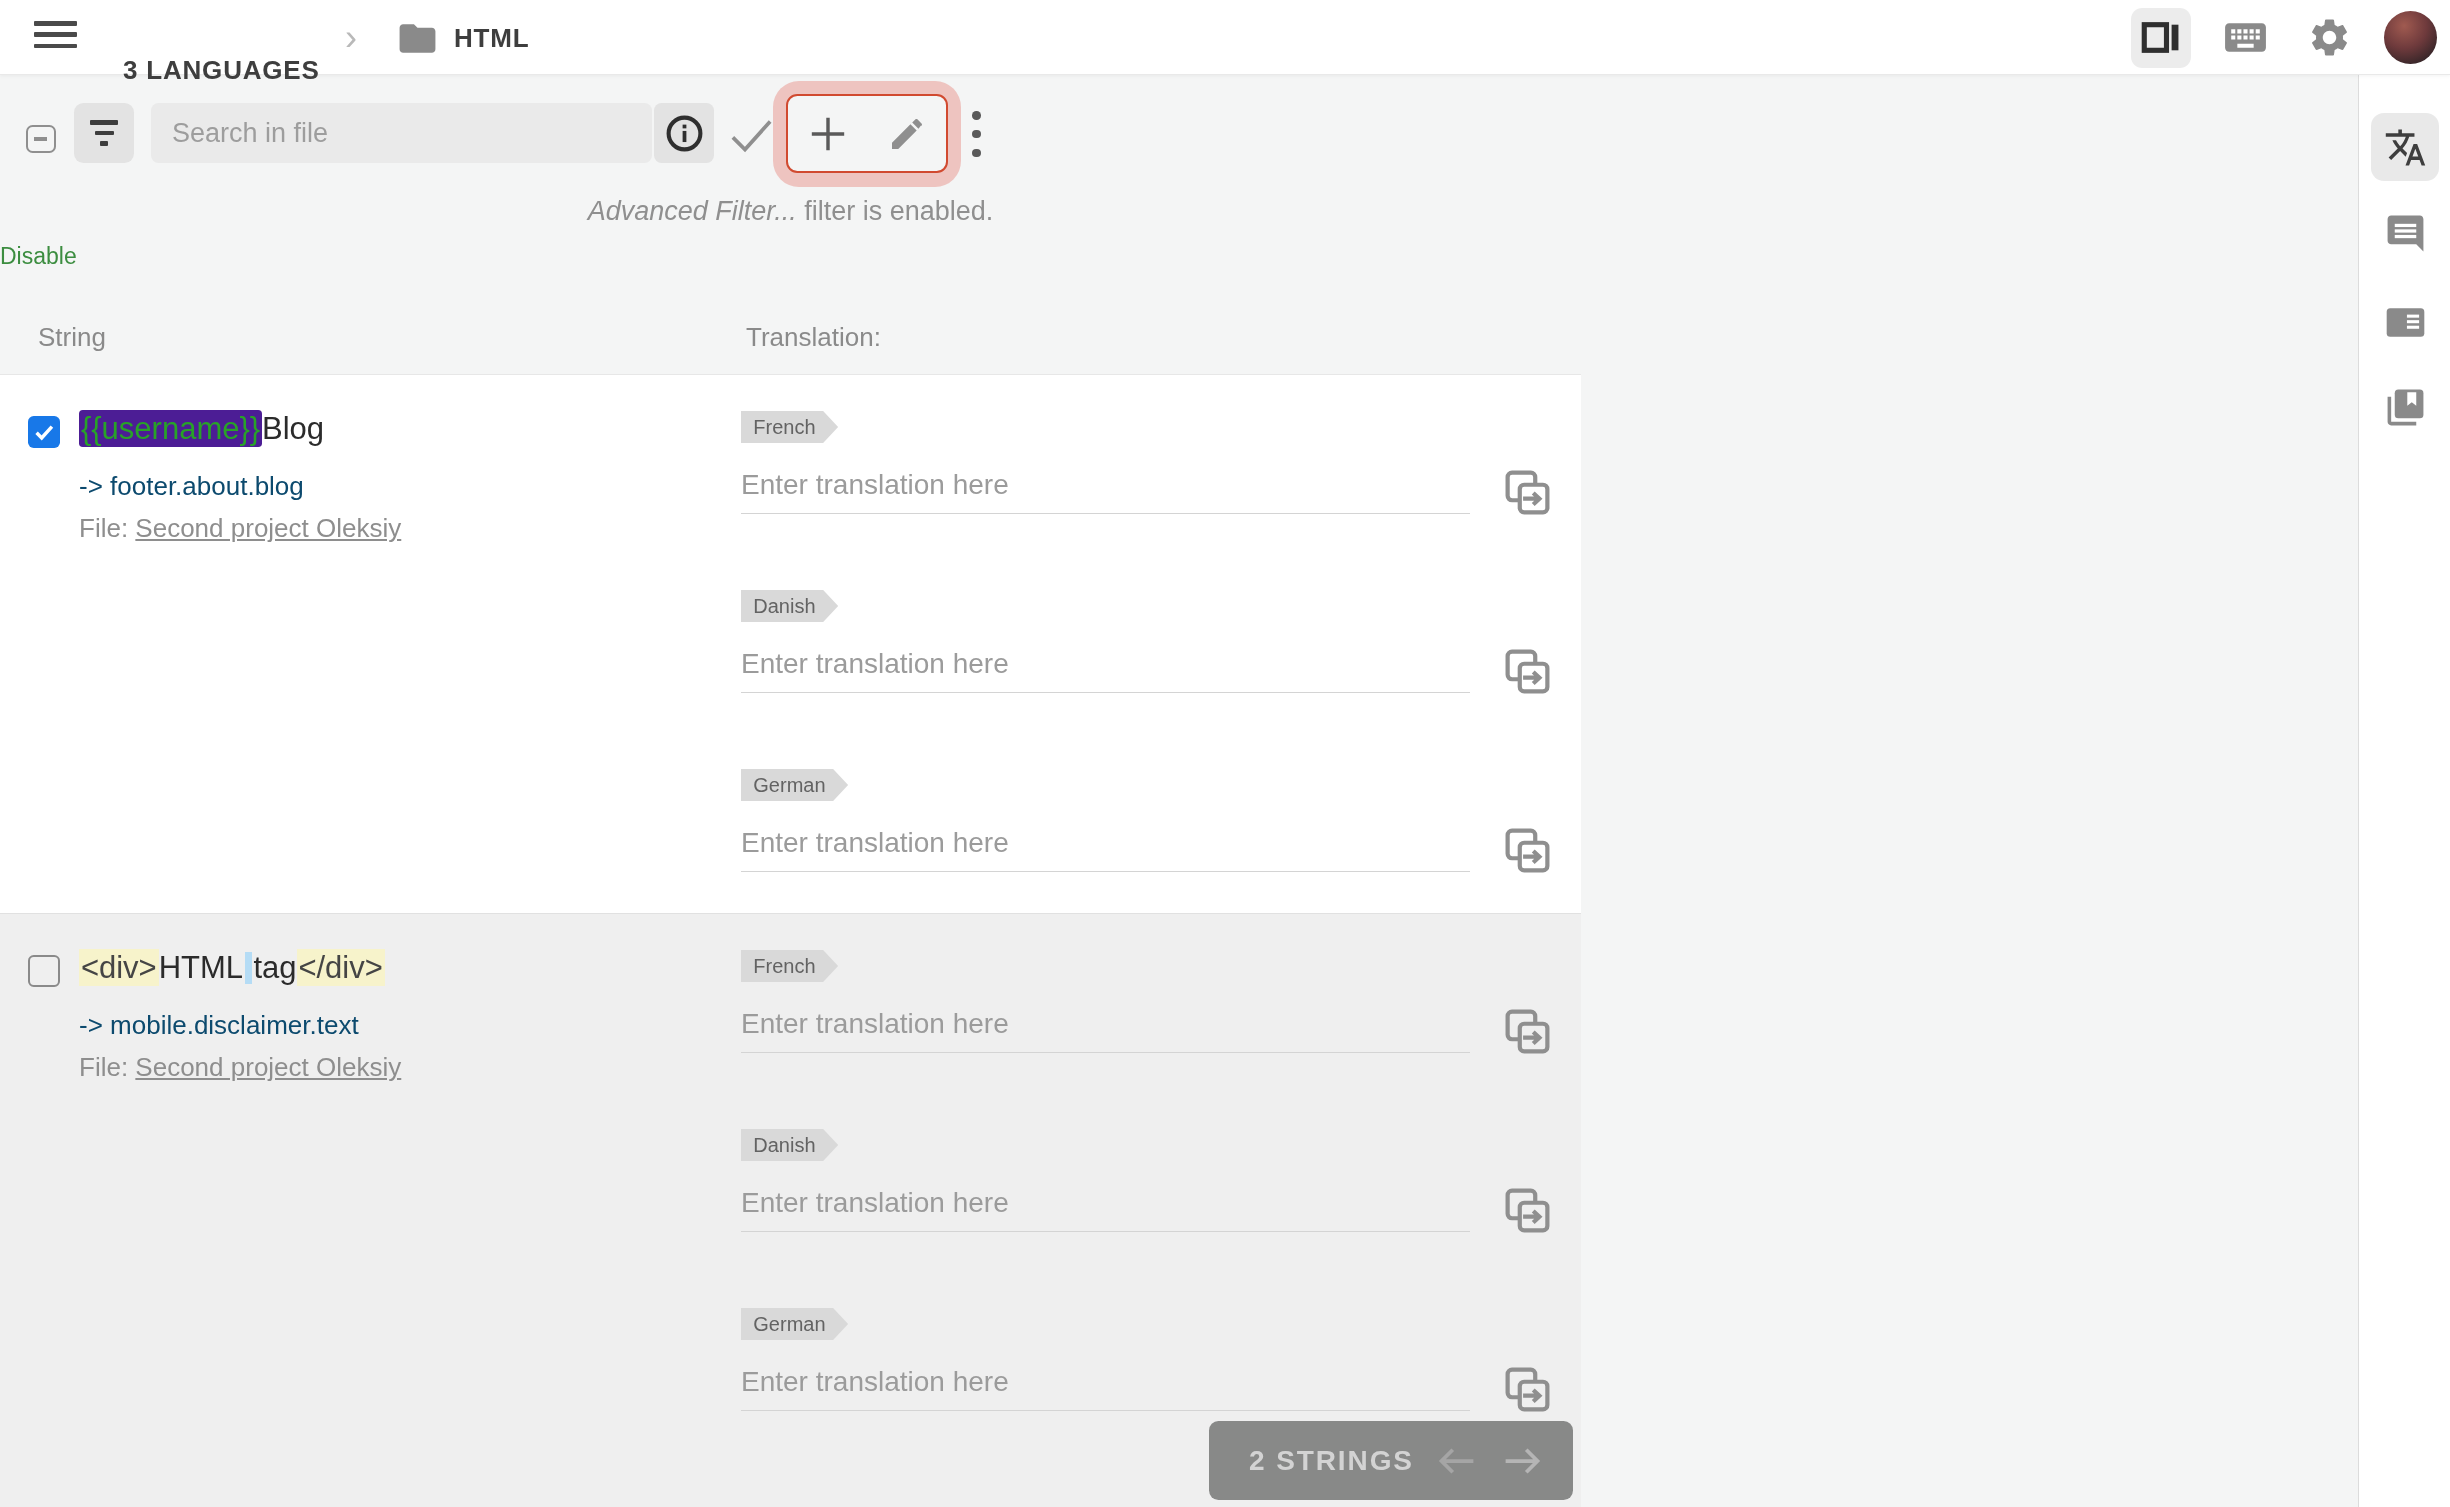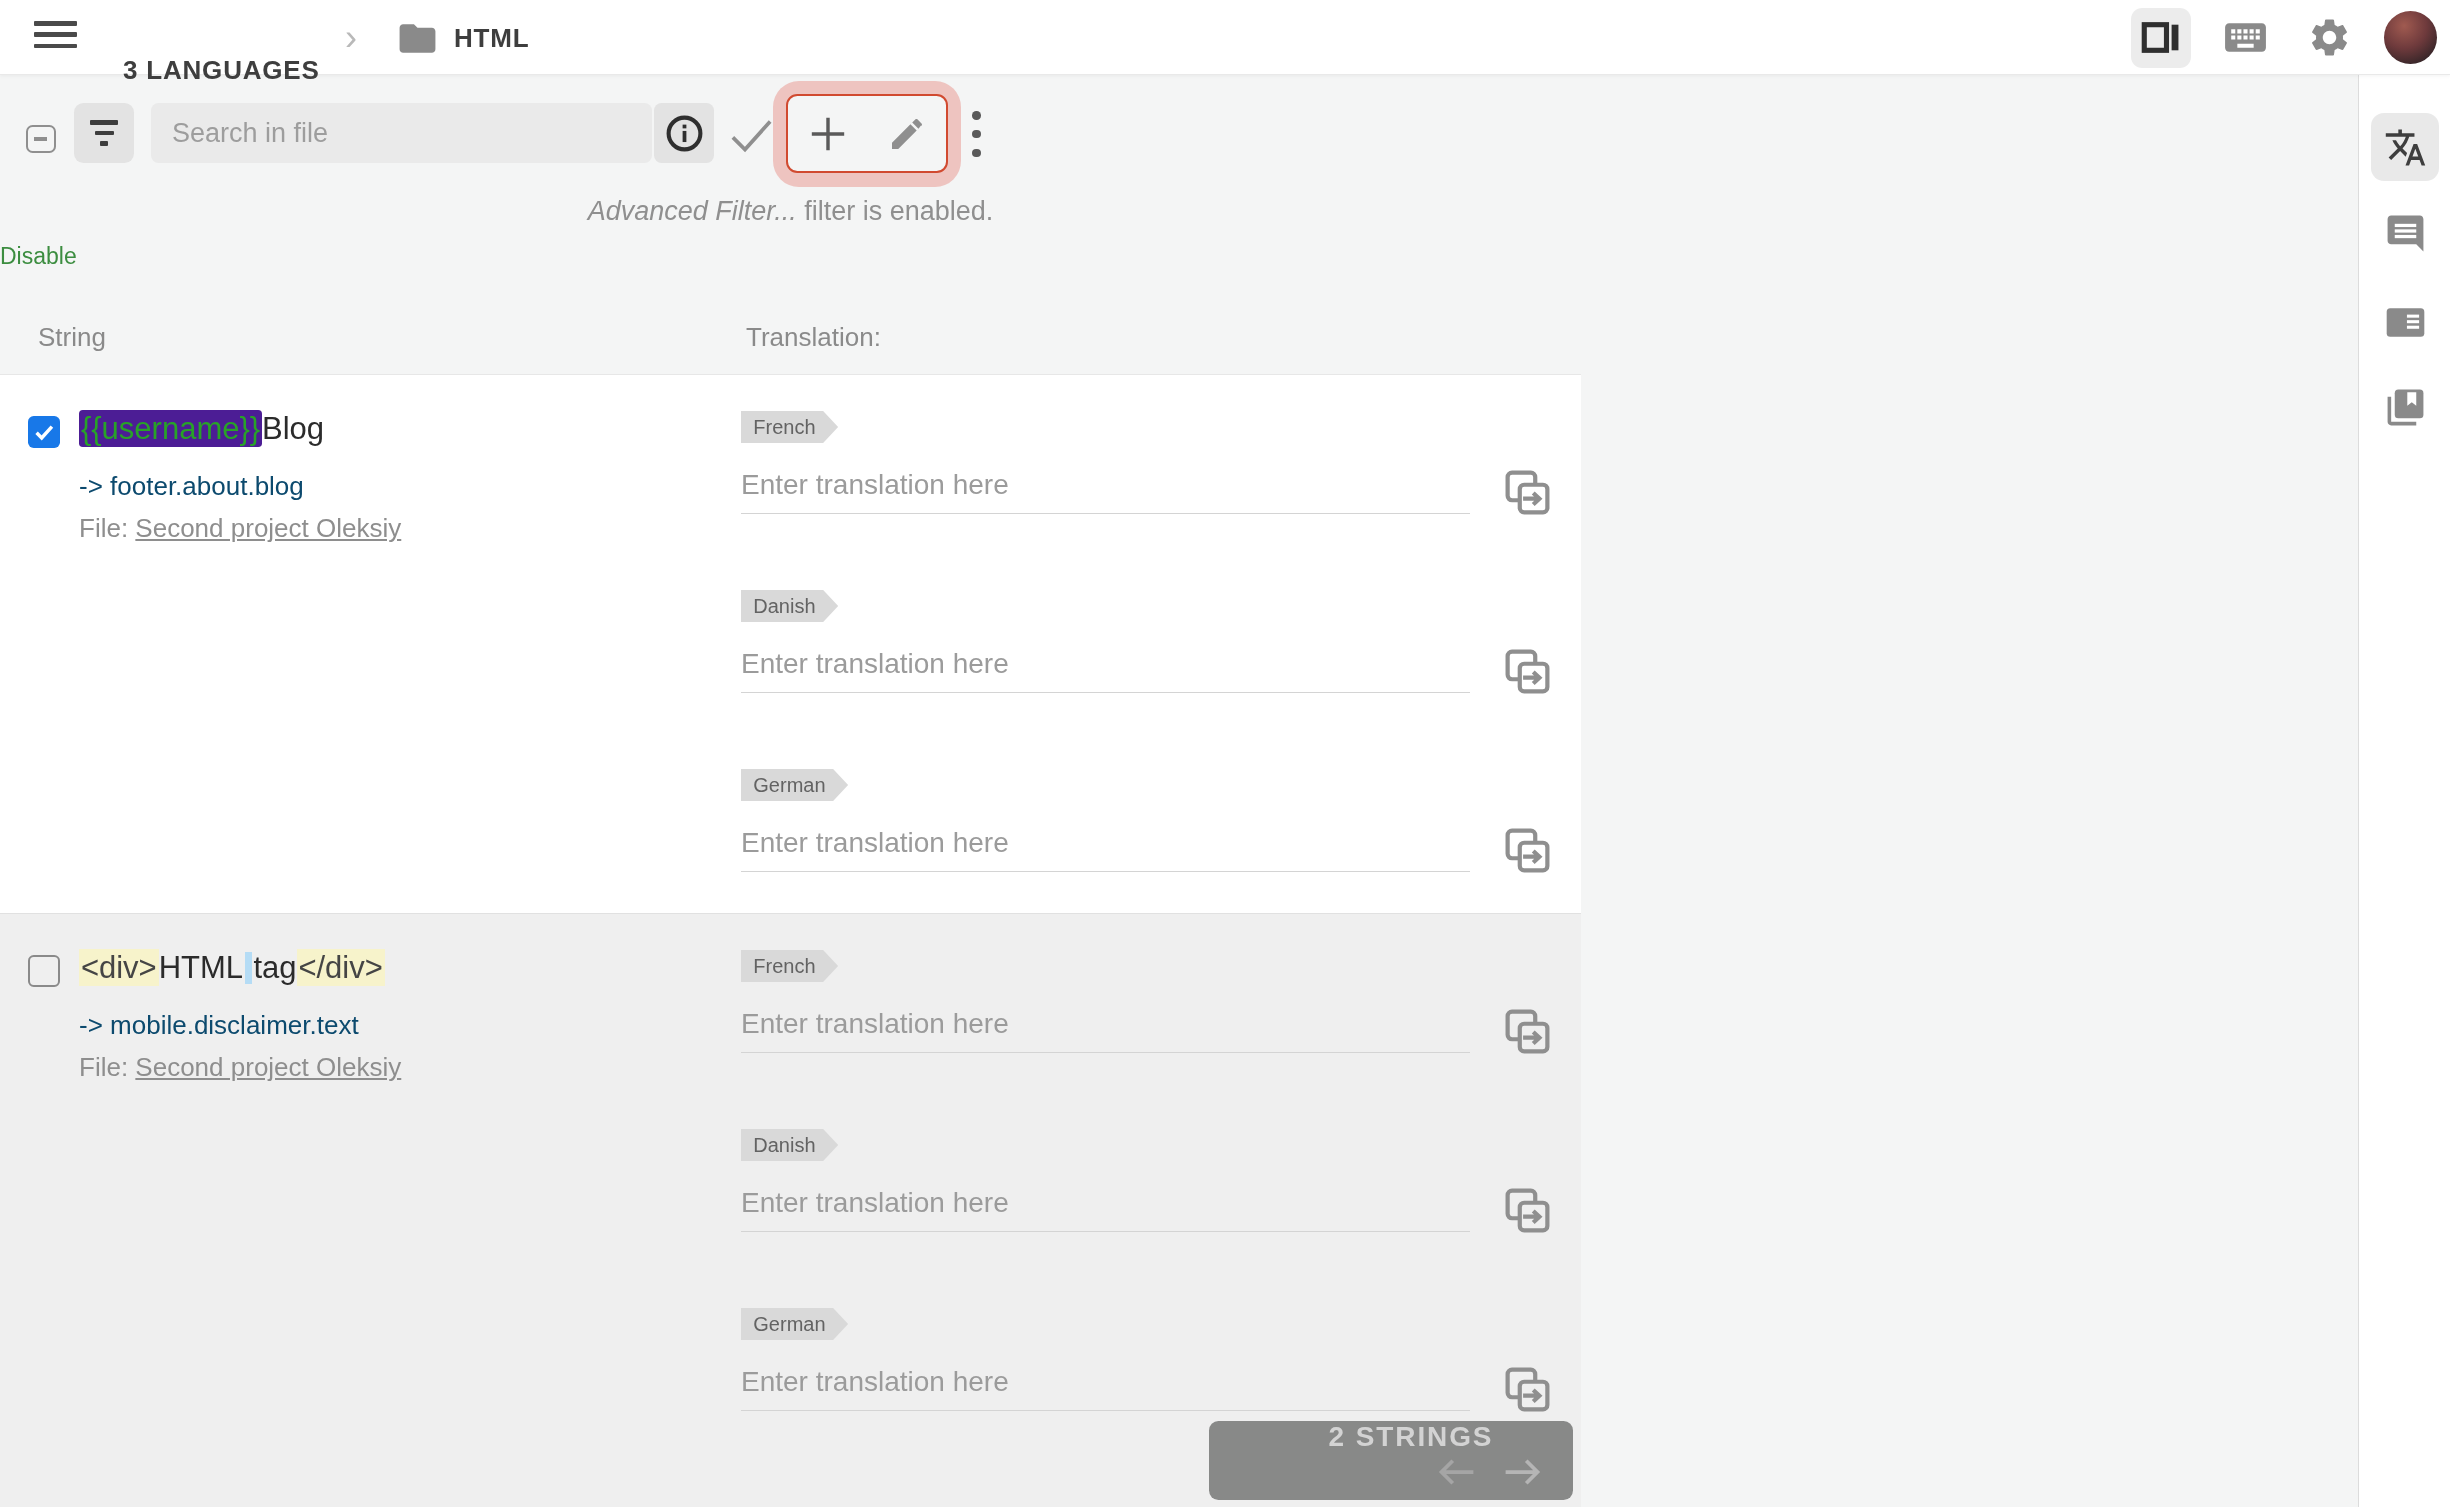--- a/index.html
+++ b/index.html
@@ -71,21 +71,21 @@
   .tb0 { top:36px; } .tb1 { top:215px; } .tb2 { top:394px; }
   .lang-tag { position:absolute; left:0; top:0; height:32px; line-height:32px; padding:0 22.6px 0 12.3px; font-size:20px; color:#636363;
               background:#d9d9d9; clip-path:polygon(0 0, calc(100% - 15px) 0, 100% 50%, calc(100% - 15px) 100%, 0 100%); }
   .tinput { position:absolute; left:0; top:45px; width:729px; height:58px; border:none; border-bottom:1.9px solid #d4d4d4;
             background:transparent; font-size:28px; font-family:Liberation Sans, sans-serif; color:#555; outline:none; }
   .tinput::placeholder { color:#9b9b9b; }
   .tcopy { position:absolute; left:760px; top:55px; width:53px; height:53px; cursor:pointer; }
 
   
   .pager { position:absolute; left:1209px; top:1346px; width:364px; height:79px; background:#888988; border-radius:9.4px;
-           display:flex; align-items:center; z-index:10;flex-direction:column; }
+           display:flex; align-items:center; z-index:10; }
   .pager-label { margin-left:40px; font-size:28px; font-weight:bold; letter-spacing:1.9px; color:#d3d3d3; }
   .pager-arrows { margin-left:auto; margin-right:28px; display:flex; gap:21px; }
   .pager-arrows span { cursor:pointer; display:flex; }
 
   
   .rpanel { position:absolute; left:1589px; top:31px; width:769px; height:1401px; background:#fff; }
   .sec-title { position:absolute; left:45px; font-size:23.6px; letter-spacing:1.9px; color:#517d54; cursor:pointer; white-space:nowrap; }
   .st1 { top:24.5px; } .st2 { top:226px; }
   .tri { display:inline-block; width:0; height:0; border-left:8.5px solid transparent; border-right:8.5px solid transparent;
          border-top:11.3px solid #a9a9a9; margin-left:13px; vertical-align:0.9px; }

